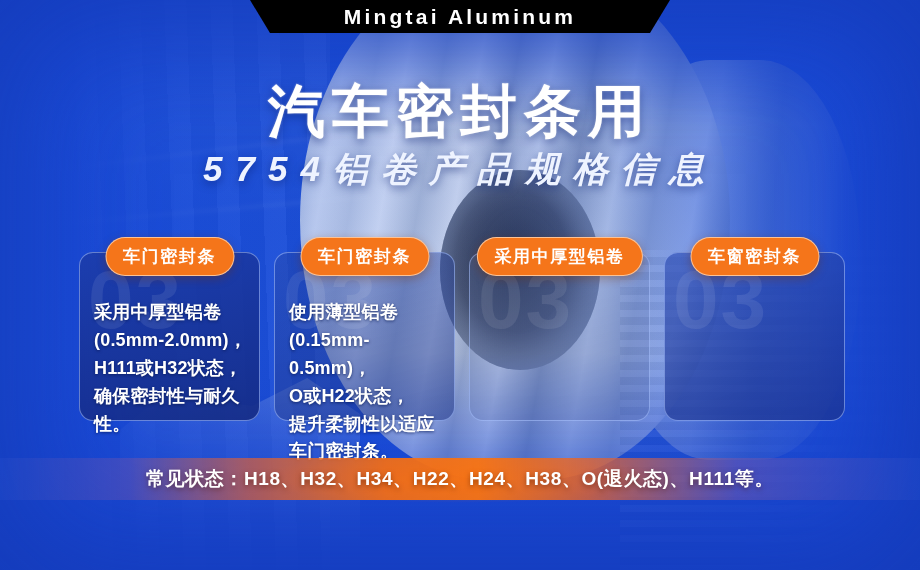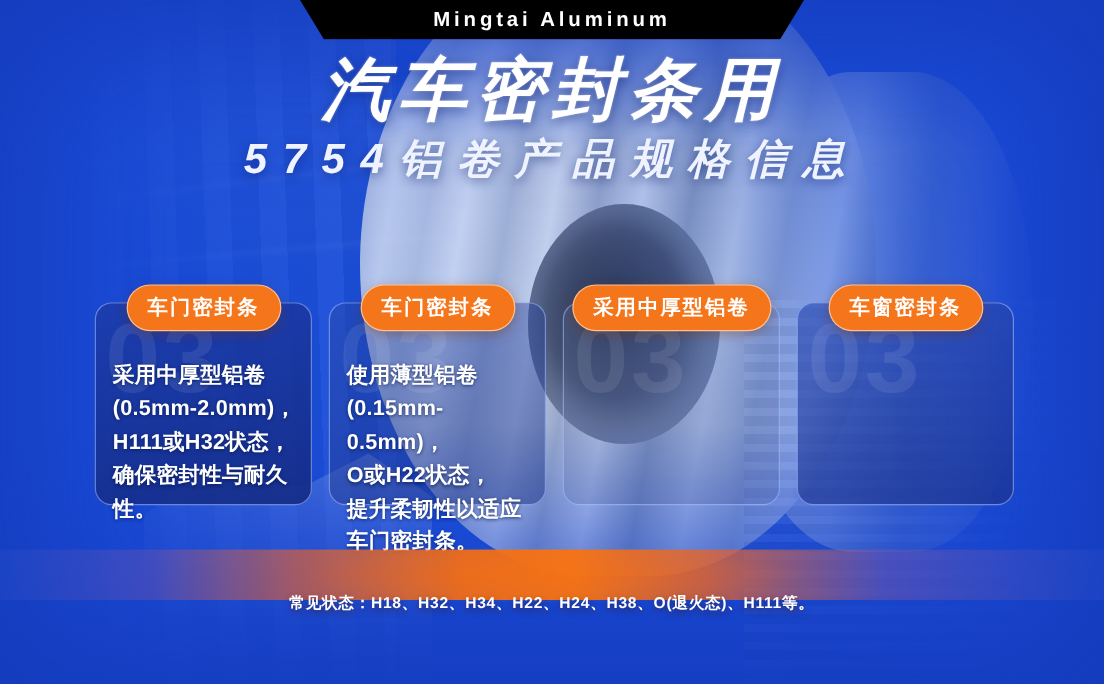--- a/index.html
+++ b/index.html
@@ -76,31 +76,32 @@
   .banner{
     position:absolute;left:0;top:0;width:920px;height:33px;
   }
   .banner-shape{
     position:absolute;left:250px;top:0;width:420px;height:33px;background:#000;
     clip-path:polygon(0 0,420px 0,400px 33px,20px 33px);
   }
   .banner-text{
     position:absolute;left:250px;top:0;width:420px;height:33px;
     display:flex;align-items:center;justify-content:center;
-    color:#ffffff;font-size:17px;font-weight:700;letter-spacing:3.2px;
+    color:#ffffff;font-size:21px;font-weight:700;letter-spacing:3.2px;
     font-family:"Liberation Sans",sans-serif;
   }
 
   
   .title-wrap{position:absolute;left:0;top:46px;width:920px;text-align:center;}
   .title-main{
     font-family:"Liberation Sans","DejaVu Sans",sans-serif;
-    font-size:57px;font-weight:700;font-style:italic;color:#ffffff;
+    font-size:57px;font-weight:700;color:#ffffff;
     letter-spacing:7px;line-height:1.05;
     text-shadow:0 3px 10px rgba(10,30,110,.55),0 0 2px rgba(255,255,255,.65);
+    margin-top:36px;
   }
   .title-sub{
     margin-top:8px;
     font-family:"Liberation Sans","DejaVu Sans",sans-serif;
     font-size:35px;font-weight:700;font-style:italic;color:#eef3ff;
     letter-spacing:13px;line-height:1.1;
     text-shadow:0 3px 9px rgba(10,30,110,.55);
   }
 
   
@@ -152,23 +153,23 @@
       rgba(228,100,45,.80) 64%,
       rgba(130,88,165,.45) 80%,
       rgba(40,80,205,.30) 100%);
     filter:blur(0.5px);
   }
   .footer-band-soft{
     position:absolute;left:0;top:450px;width:920px;height:58px;
     background:radial-gradient(ellipse 300px 34px at 50% 50%,rgba(255,120,25,.55),rgba(255,120,25,0) 70%);
   }
   .footer-text{
-    position:absolute;left:0;top:482px;width:920px;height:42px;
+    position:absolute;left:0;top:458px;width:920px;height:42px;
     display:flex;align-items:center;justify-content:center;
-    color:#ffffff;font-size:13px;font-weight:700;letter-spacing:.6px;
+    color:#ffffff;font-size:19px;font-weight:700;letter-spacing:.6px;
     text-shadow:0 2px 5px rgba(70,20,0,.5);
     font-family:"Liberation Sans","DejaVu Sans",sans-serif;white-space:nowrap;
   }
 </style>
 </head>
 <body>
 
 <div class="stage">
 
   <div class="bg-photo">

